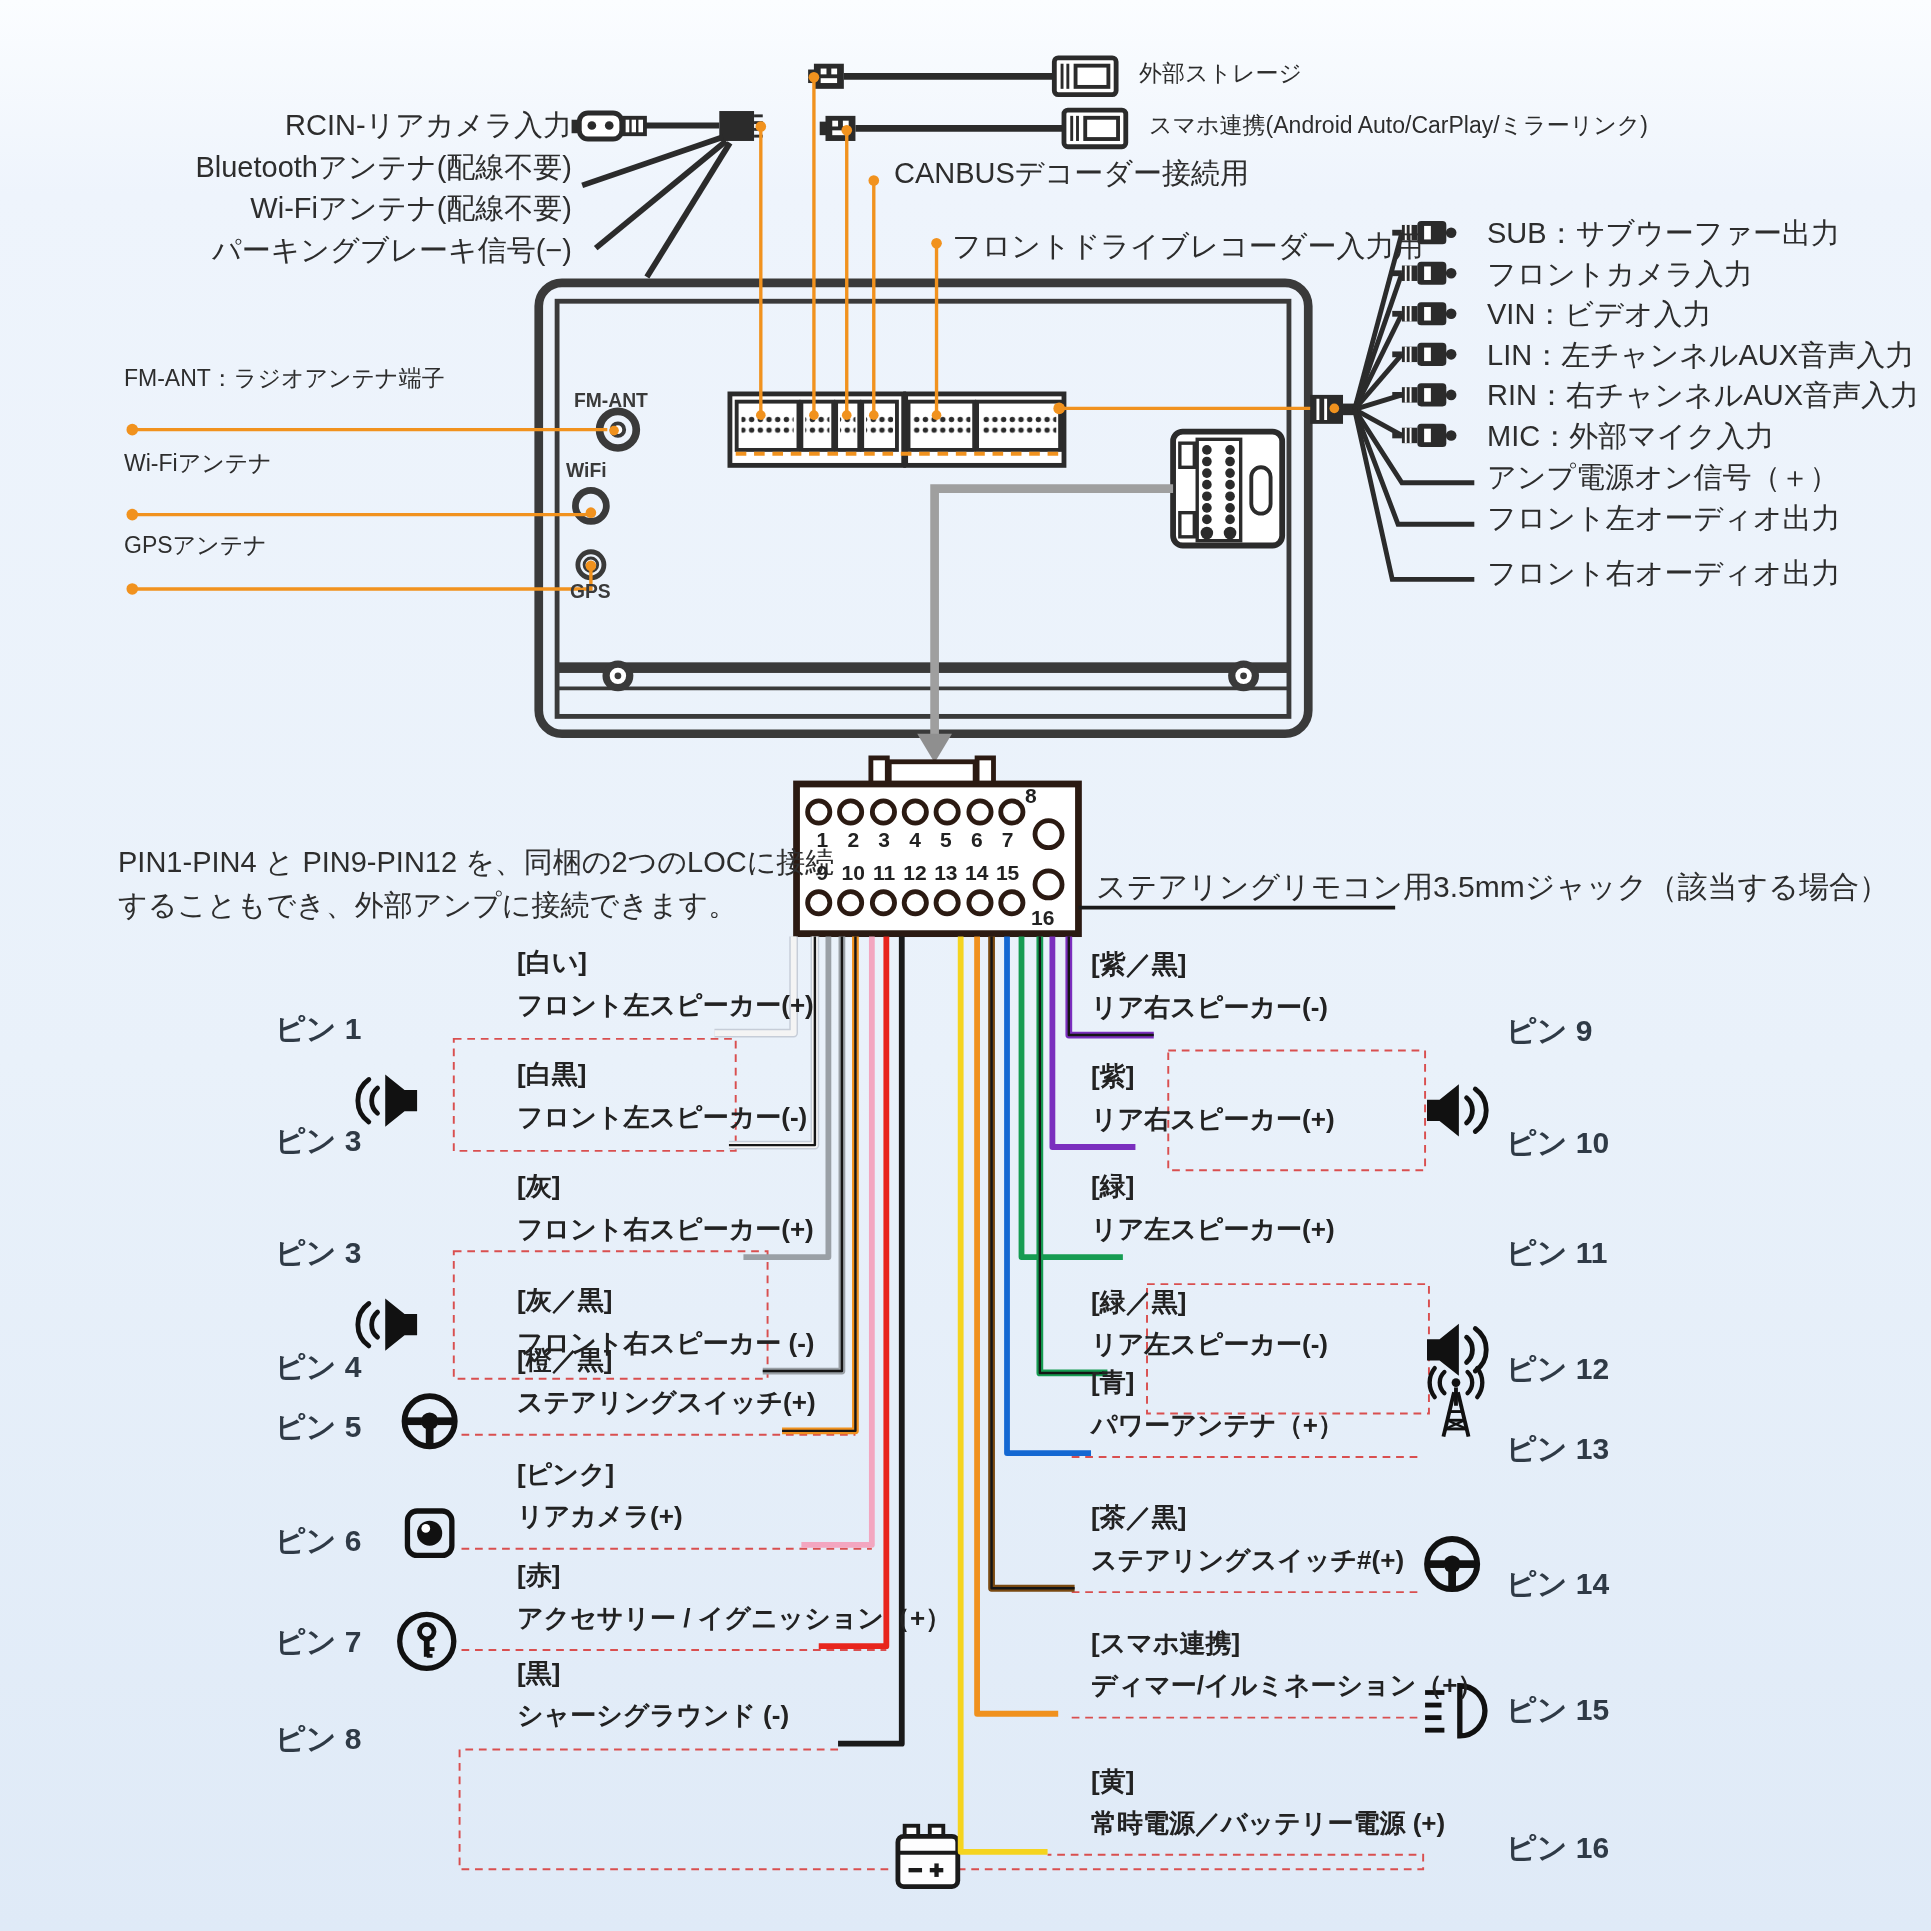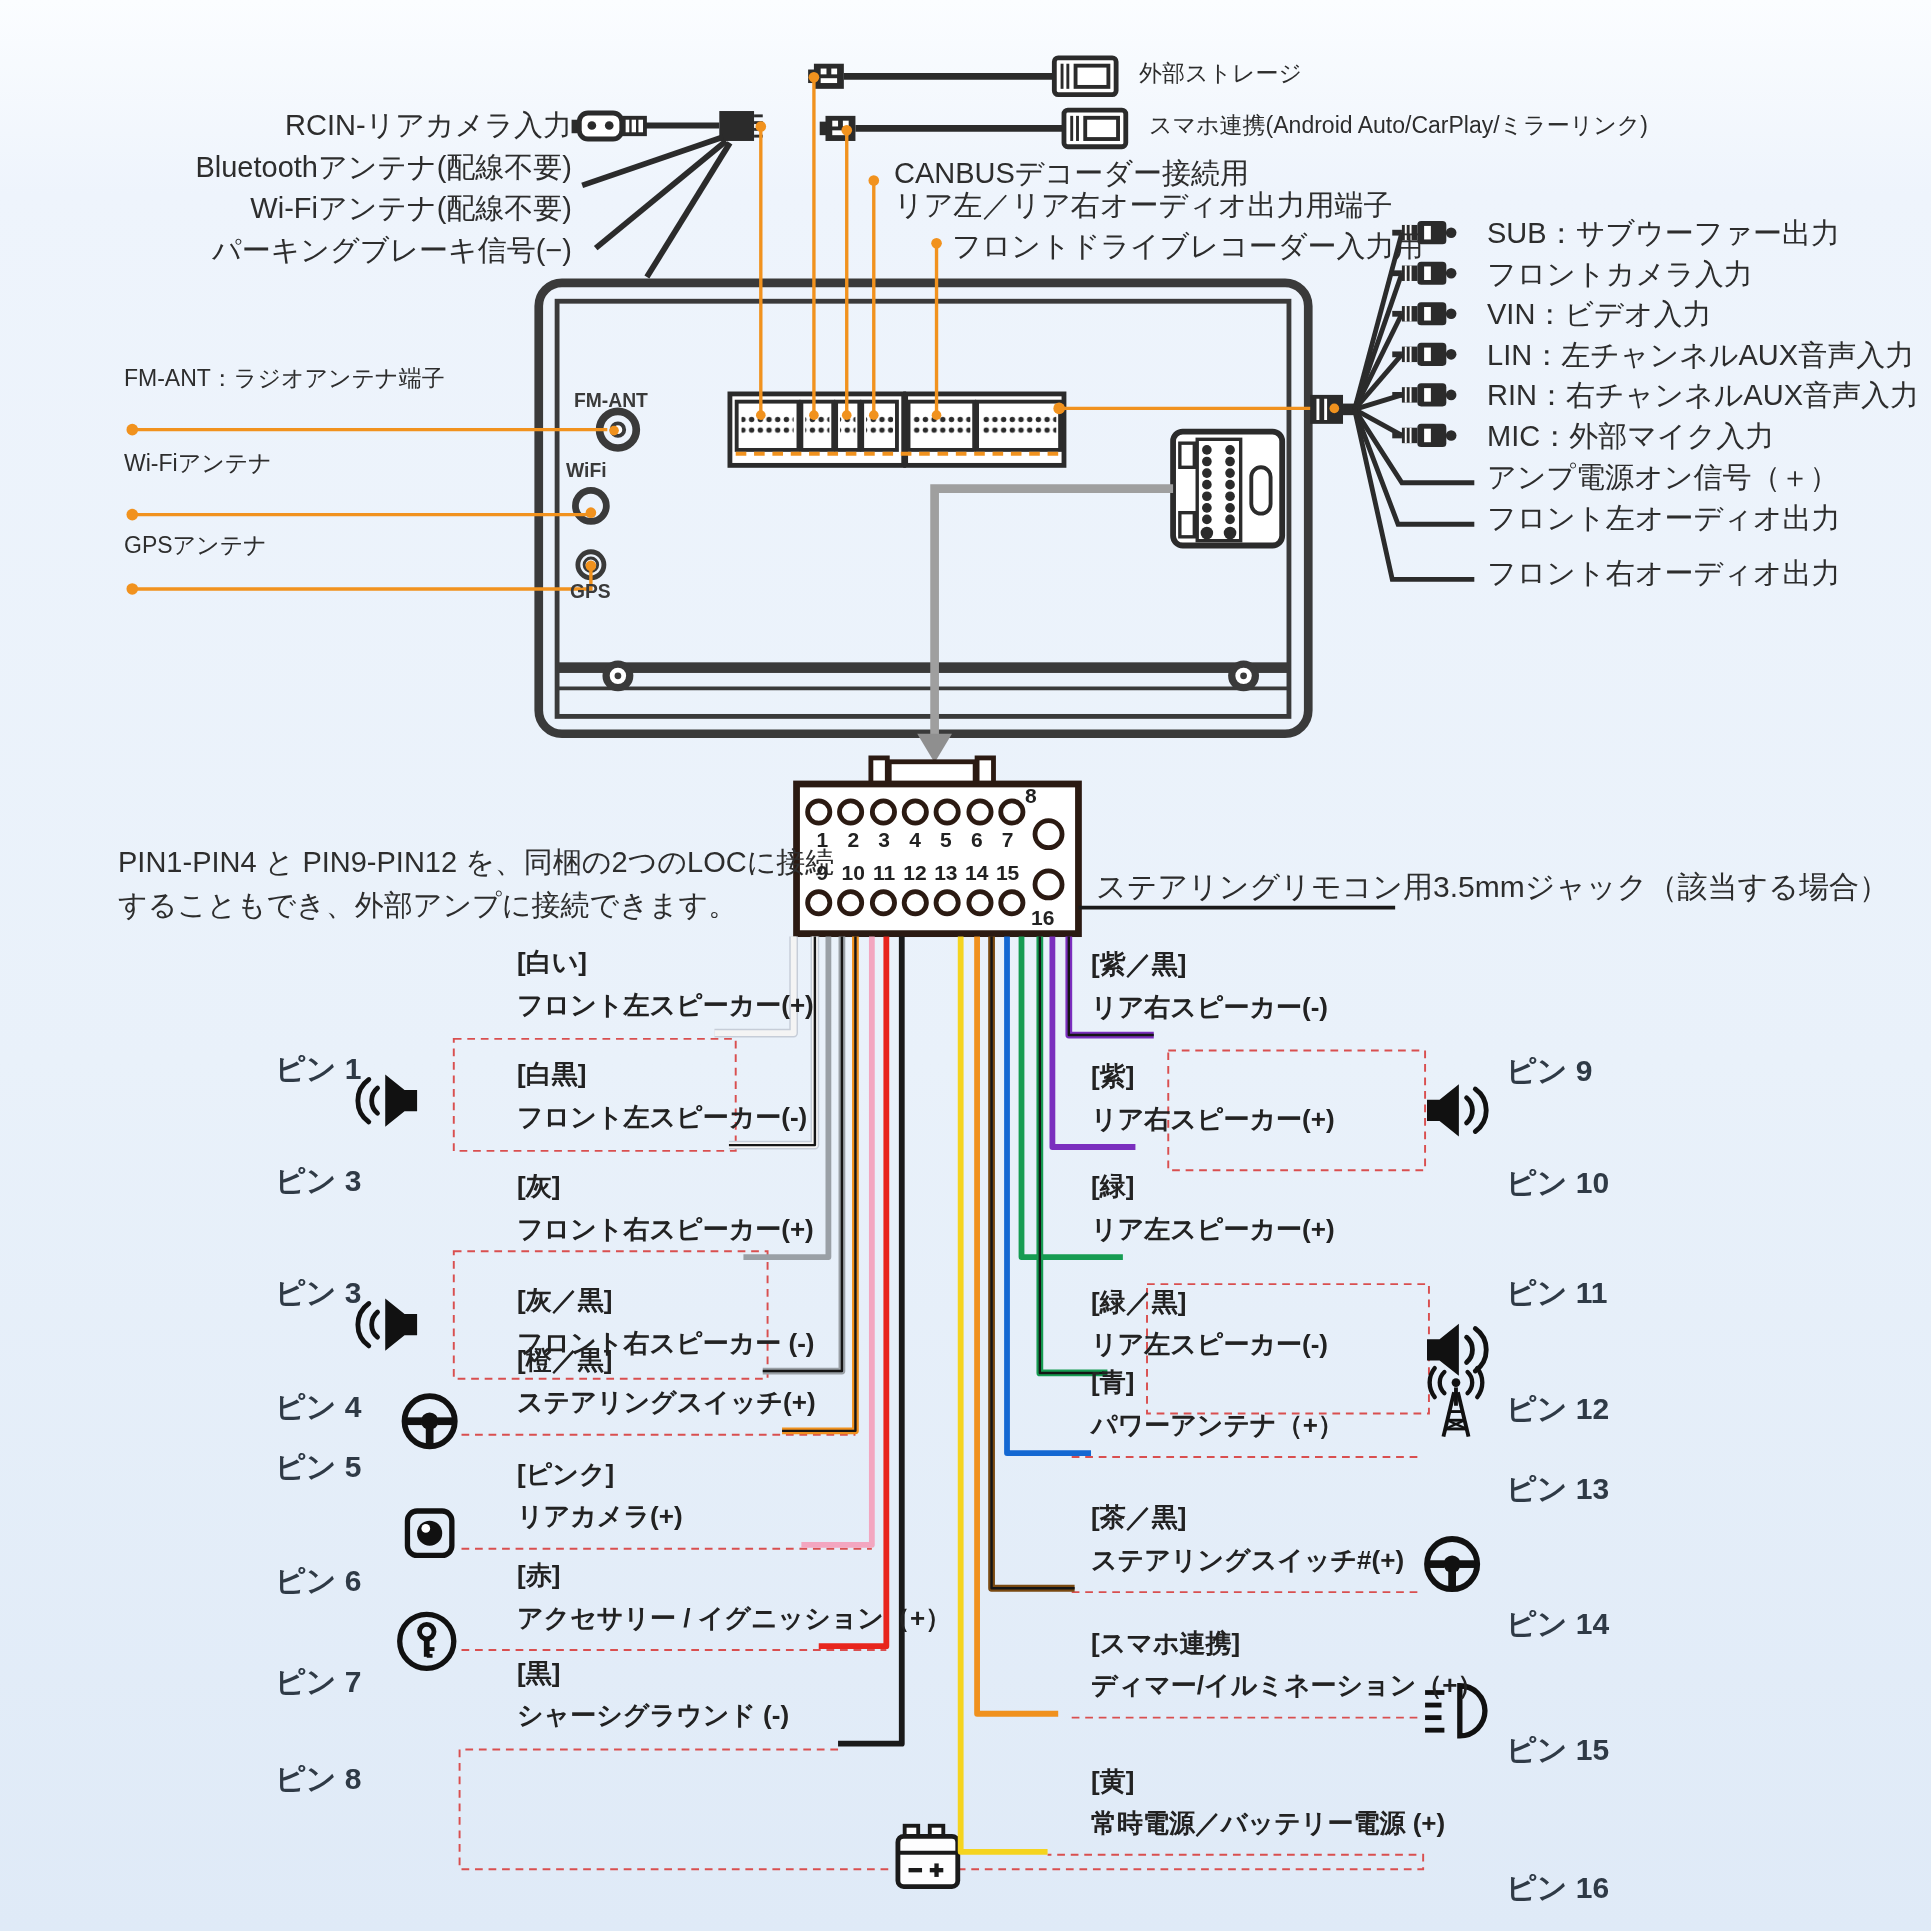--- a/index.html
+++ b/index.html
@@ -8,21 +8,21 @@
     position:relative;width:1931px;height:1931px;overflow:hidden;
     background:linear-gradient(180deg,#fbfdff 0%,#eef4fc 10%,#e9f1fa 55%,#dfeaf7 100%);
     font-family:"Liberation Sans","DejaVu Sans",sans-serif;color:#2d2d2d;
   }
   svg.layer{position:absolute;left:0;top:0;}
   .t{position:absolute;white-space:nowrap;line-height:1.15;}
   .lab30{font-size:29px;}
   .lab31{font-size:23px;}
   .ral{text-align:right;width:430px;left:142px;}
   .port{font-size:19.3px;font-weight:700;color:#3a3a3a;}
-  .pinlab{font-size:30px;font-weight:700;color:#2f3a46;margin-top:40px;}
+  .pinlab{font-size:30px;font-weight:700;color:#2f3a46;}
   .tag,.wname{font-size:26px;font-weight:600;color:#222;}
   .num{font-size:21px;font-weight:700;color:#222;}
   .numrow{position:absolute;display:flex;width:216px;}
   .numrow span{flex:1;text-align:center;}
 </style>
 </head>
 <body>
 
 <div id="stage">
 
@@ -383,21 +383,20 @@
 </svg>
 
 <div class="t lab30 ral" style="top:109px">RCIN-リアカメラ入力</div>
 <div class="t lab30 ral" style="top:151px">Bluetoothアンテナ(配線不要)</div>
 <div class="t lab30 ral" style="top:192px">Wi-Fiアンテナ(配線不要)</div>
 <div class="t lab30 ral" style="top:234px">パーキングブレーキ信号(−)</div>
 
 <div class="t lab31" style="left:1139px;top:60px">外部ストレージ</div>
 <div class="t lab31" style="left:1149px;top:112px">スマホ連携(Android Auto/CarPlay/ミラーリンク)</div>
 <div class="t lab30" style="left:894px;top:157px">CANBUSデコーダー接続用</div>
-<div class="t lab30" style="left:894px;top:189px">リア左／リア右オーディオ出力用端子</div>
 <div class="t lab30" style="left:952px;top:230px">フロントドライブレコーダー入力用</div>
 
 <div class="t lab31" style="left:124px;top:365px">FM-ANT：ラジオアンテナ端子</div>
 <div class="t lab31" style="left:124px;top:450px">Wi-Fiアンテナ</div>
 <div class="t lab31" style="left:124px;top:532px">GPSアンテナ</div>
 
 <div class="t port" style="left:574px;top:390px">FM-ANT</div>
 <div class="t port" style="left:566px;top:460px">WiFi</div>
 <div class="t port" style="left:570px;top:581px">GPS</div>
 

